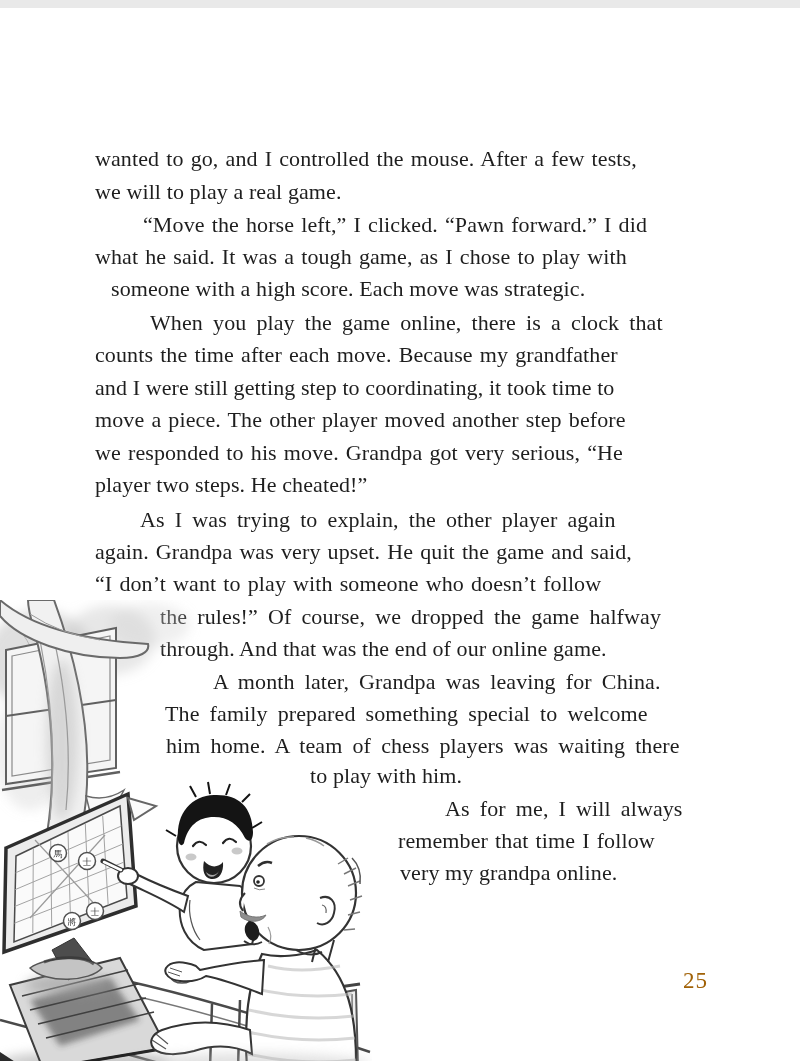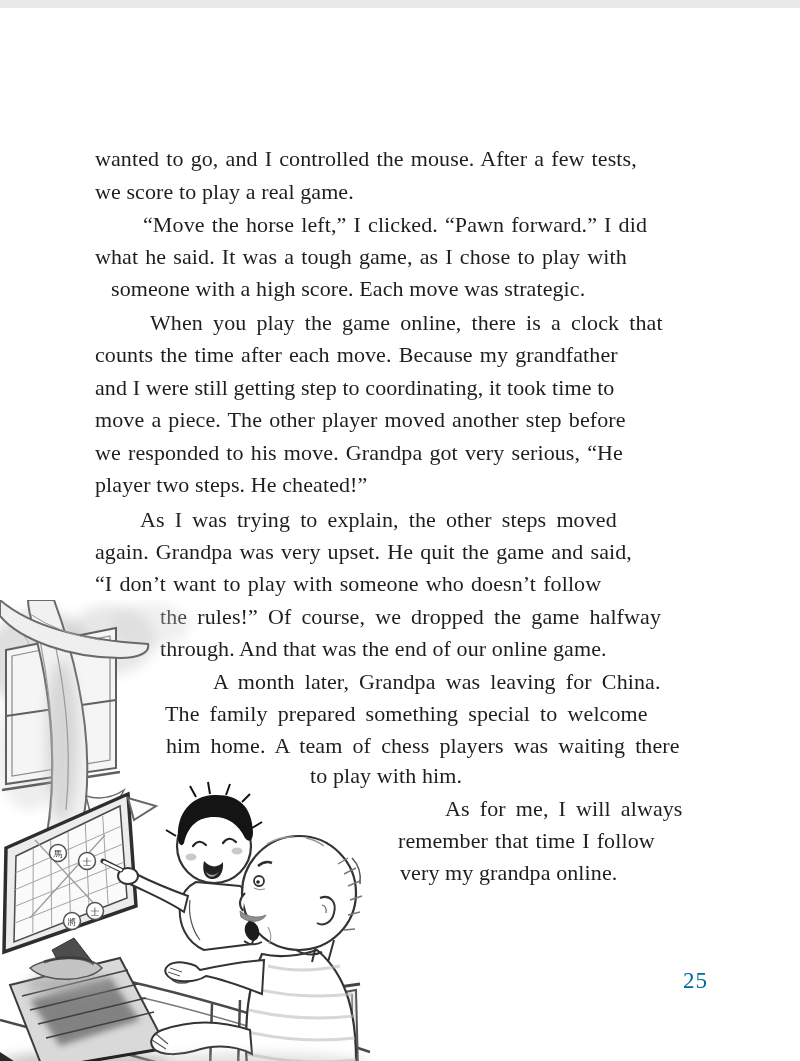--- a/index.html
+++ b/index.html
@@ -9,42 +9,42 @@
     font-family:"Liberation Serif",serif;
   }
   .ln{
     position:absolute;white-space:nowrap;
     font-size:22px;line-height:30px;color:#1e1e1e;letter-spacing:.1px;
   }
   .j1{word-spacing:1.5px}
   .j2{word-spacing:4.5px}
   .pagenum{
     position:absolute;left:683px;top:960px;
-    font-size:23px;color:#0369a1;letter-spacing:1px;
+    font-size:23px;color:#a16207;letter-spacing:1px;
   }
   .illo{position:absolute;left:0;top:592px;width:372px;height:469px;}
 </style>
 </head>
 <body>
 
 <div class="page">
 
   <div>
     <div class="ln j1" style="left:95px;top:136px">wanted to go, and I controlled the mouse. After a few tests,</div>
-    <div class="ln" style="left:95px;top:169px">we score to play a real game.</div>
+    <div class="ln" style="left:95px;top:169px">we will to play a real game.</div>
     <div class="ln j1" style="left:143px;top:202px">“Move the horse left,” I clicked. “Pawn forward.” I did</div>
     <div class="ln j1" style="left:95px;top:234px">what he said. It was a tough game, as I chose to play with</div>
     <div class="ln" style="left:111px;top:266px">someone with a high score. Each move was strategic.</div>
     <div class="ln j2" style="left:150px;top:300px">When you play the game online, there is a clock that</div>
     <div class="ln j1" style="left:95px;top:332px">counts the time after each move. Because my grandfather</div>
     <div class="ln" style="left:95px;top:365px">and I were still getting step to coordinating, it took time to</div>
     <div class="ln j1" style="left:95px;top:397px">move a piece. The other player moved another step before</div>
     <div class="ln j1" style="left:95px;top:430px">we responded to his move. Grandpa got very serious, “He</div>
     <div class="ln" style="left:95px;top:462px">player two steps. He cheated!”</div>
-    <div class="ln j2" style="left:140px;top:497px">As I was trying to explain, the other steps moved</div>
+    <div class="ln j2" style="left:140px;top:497px">As I was trying to explain, the other player again</div>
     <div class="ln j1" style="left:95px;top:529px">again. Grandpa was very upset. He quit the game and said,</div>
     <div class="ln j1" style="left:95px;top:561px">“I don’t want to play with someone who doesn’t follow</div>
     <div class="ln j2" style="left:160px;top:594px">the rules!” Of course, we dropped the game halfway</div>
     <div class="ln" style="left:160px;top:626px">through. And that was the end of our online game.</div>
     <div class="ln j2" style="left:213px;top:659px">A month later, Grandpa was leaving for China.</div>
     <div class="ln j2" style="left:165px;top:691px">The family prepared something special to welcome</div>
     <div class="ln j2" style="left:166px;top:723px">him home. A team of chess players was waiting there</div>
     <div class="ln" style="left:310px;top:753px">to play with him.</div>
     <div class="ln j2" style="left:445px;top:786px">As for me, I will always</div>
     <div class="ln j1" style="left:398px;top:818px">remember that time I follow</div>

